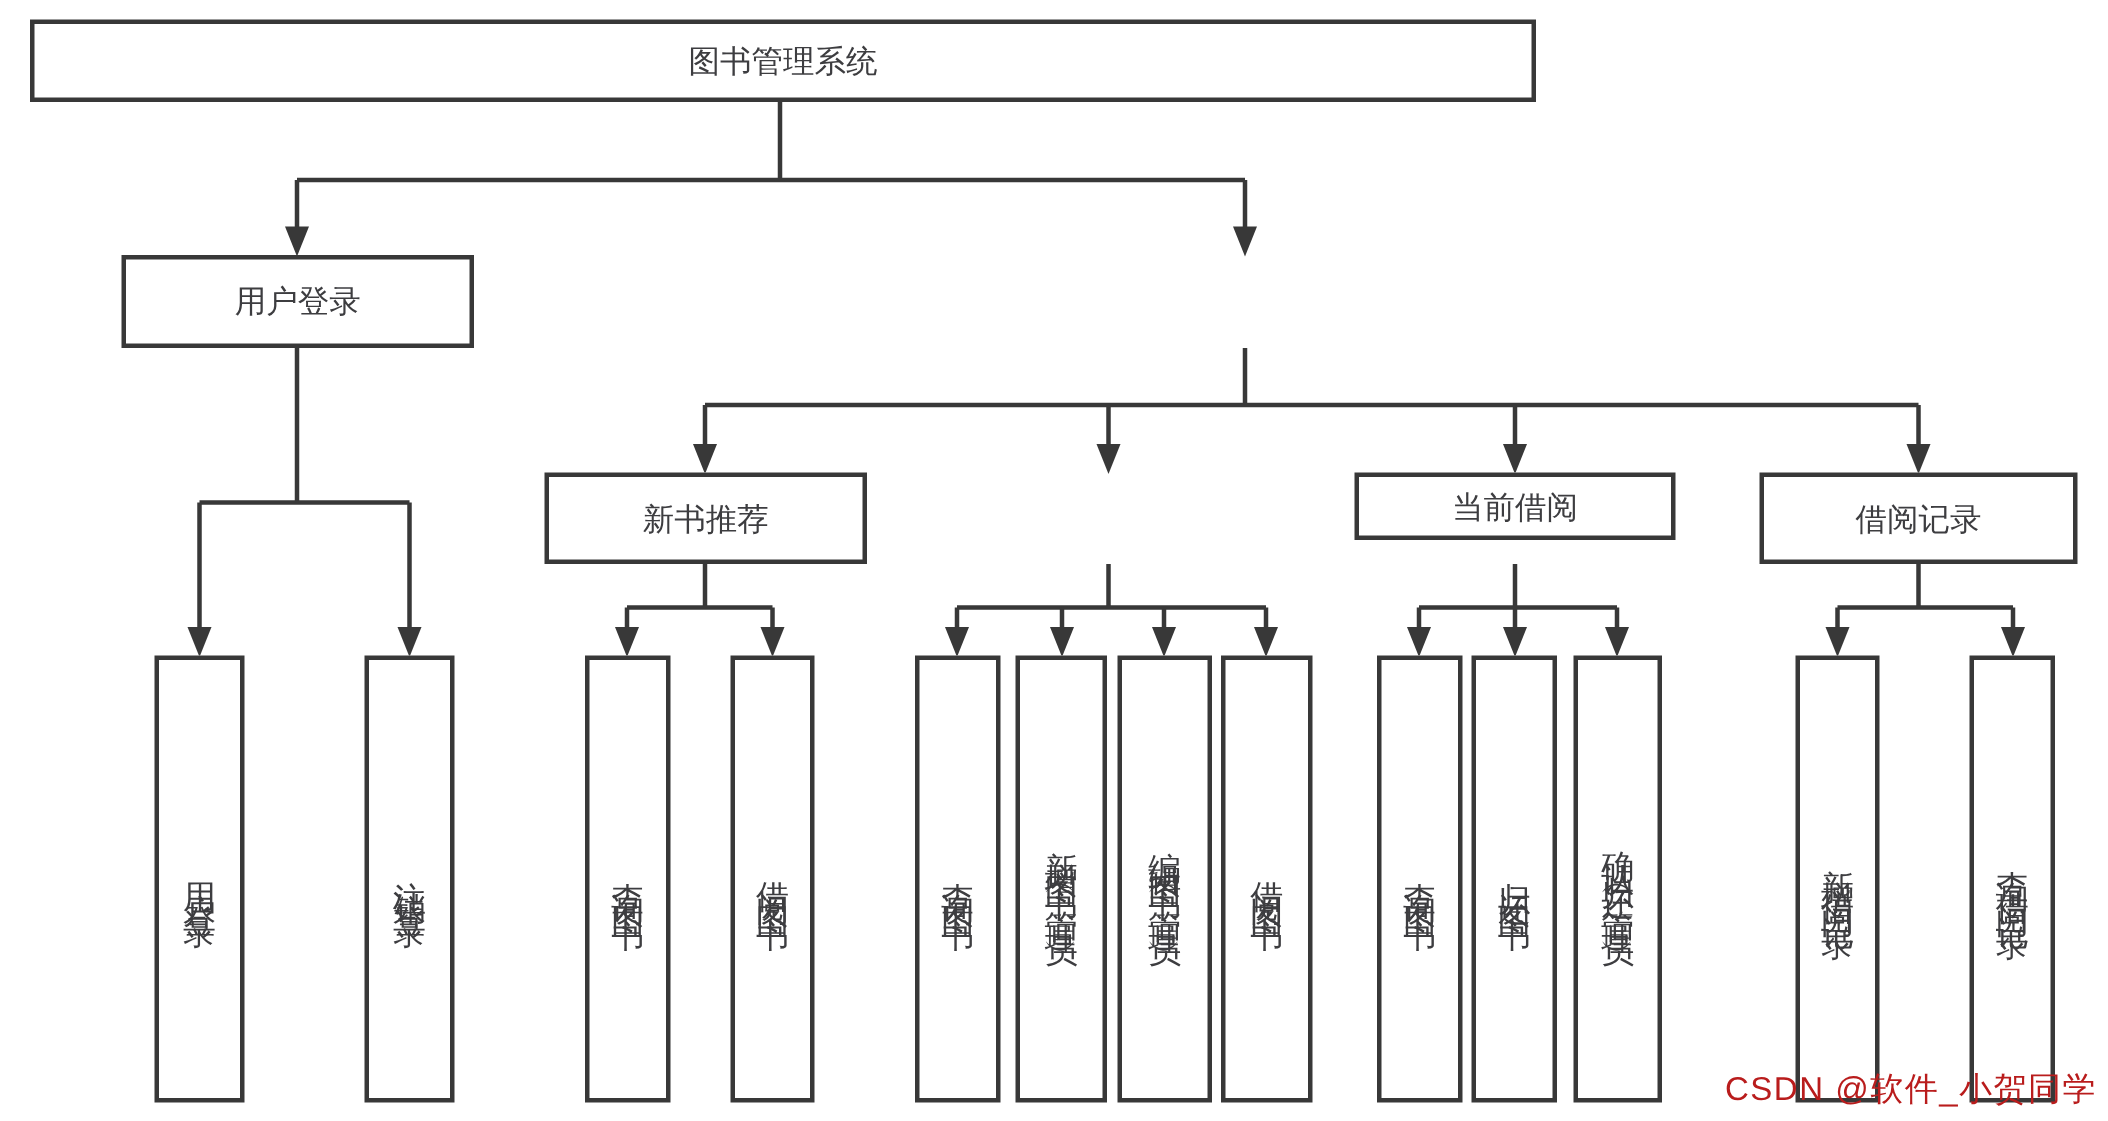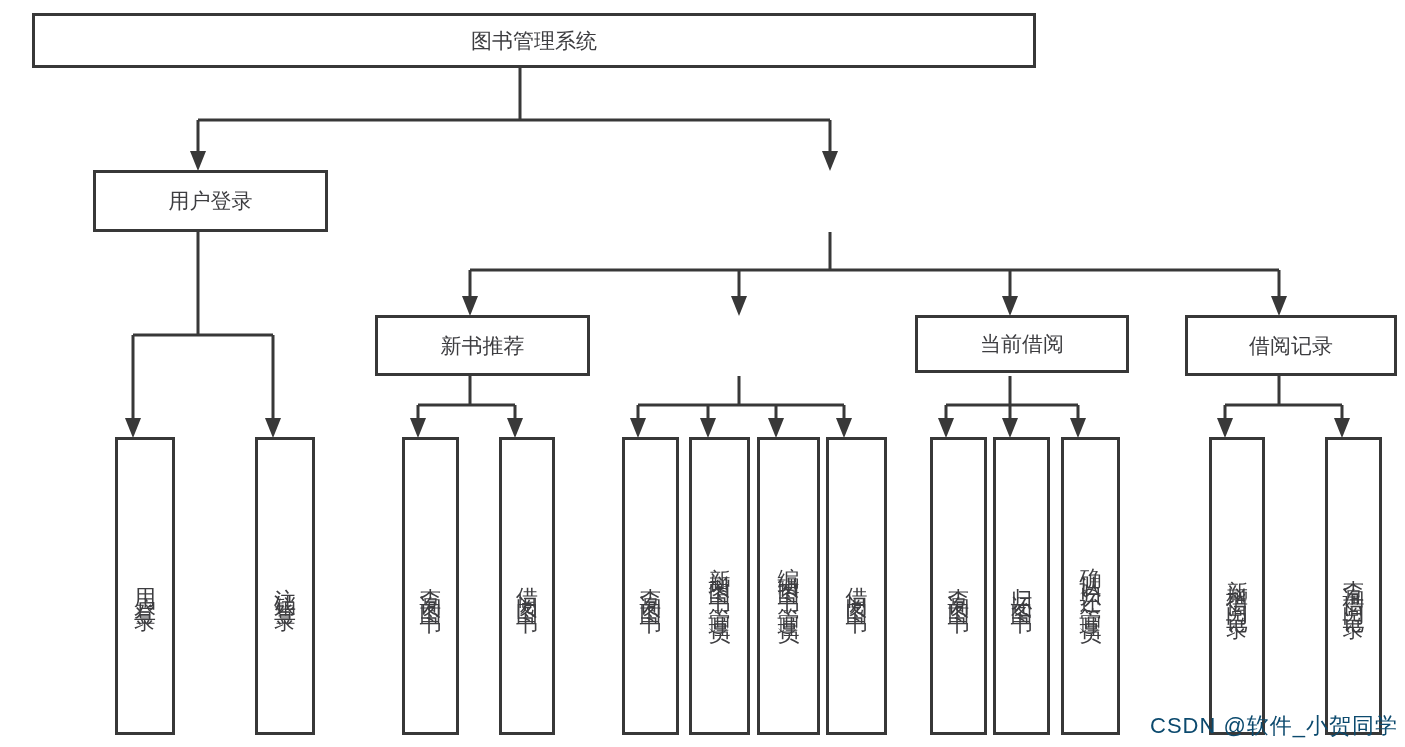--- a/index.html
+++ b/index.html
@@ -16,37 +16,36 @@
     position: absolute;
     box-sizing: border-box;
     border: 3px solid #383838;
     background: #ffffff;
     display: flex;
     align-items: center;
     justify-content: center;
     font-size: 21px;
     color: #3d3d40;
     z-index: 2;
-    margin-left: 12px;
   }
   .node .vtext {
     writing-mode: vertical-rl;
     text-orientation: mixed;
     font-size: 22px;
     letter-spacing: 8px;
     line-height: 1;
     white-space: nowrap;
   }
   
   .root        { left:20px;   top:13px;  width:1004px; height:55px; }
   .n-login     { left:81px;   top:170px; width:235px;  height:62px; }
   .n-mgmt      { left:712px;  top:170px; width:236px;  height:62px; }
   .n-rec       { left:363px;  top:315px; width:215px;  height:61px;text-align:right; }
   .n-borrow    { left:633px;  top:315px; width:212px;  height:61px; }
-  .n-current   { left:903px;  top:315px; width:214px;  height:58px; }
+  .n-current   { left:903px;  top:315px; width:214px;  height:45px; }
   .n-records   { left:1173px; top:315px; width:212px;  height:61px; }
   .leaf        { top:437px; height:298px; }
   .leaf-a { left:103px;  width:60px; }
   .leaf-b { left:243px;  width:60px; }
   .leaf-c { left:390px;  width:57px; }
   .leaf-d { left:487px;  width:56px; }
   .leaf-e { left:610px;  width:57px; }
   .leaf-f { left:677px;  width:61px; }
   .leaf-g { left:745px;  width:63px; }
   .leaf-h { left:814px;  width:61px; }
@@ -67,21 +66,21 @@
     stroke-width: 3;
   }
   #connectors path.head { fill: #383838; stroke: none; }
 
   .watermark {
     position: absolute;
     left: 1150px;
     top: 711px;
     font-size: 22px;
     letter-spacing: 1px;
-    color: #0c4a6e;
+    color: #b91c1c;
     z-index: 5;
     white-space: nowrap;
   }
 </style>
 </head>
 <body>
 
 <div id="canvas">
 
   <svg id="connectors" width="1405" height="747" viewBox="0 0 1405 747">

